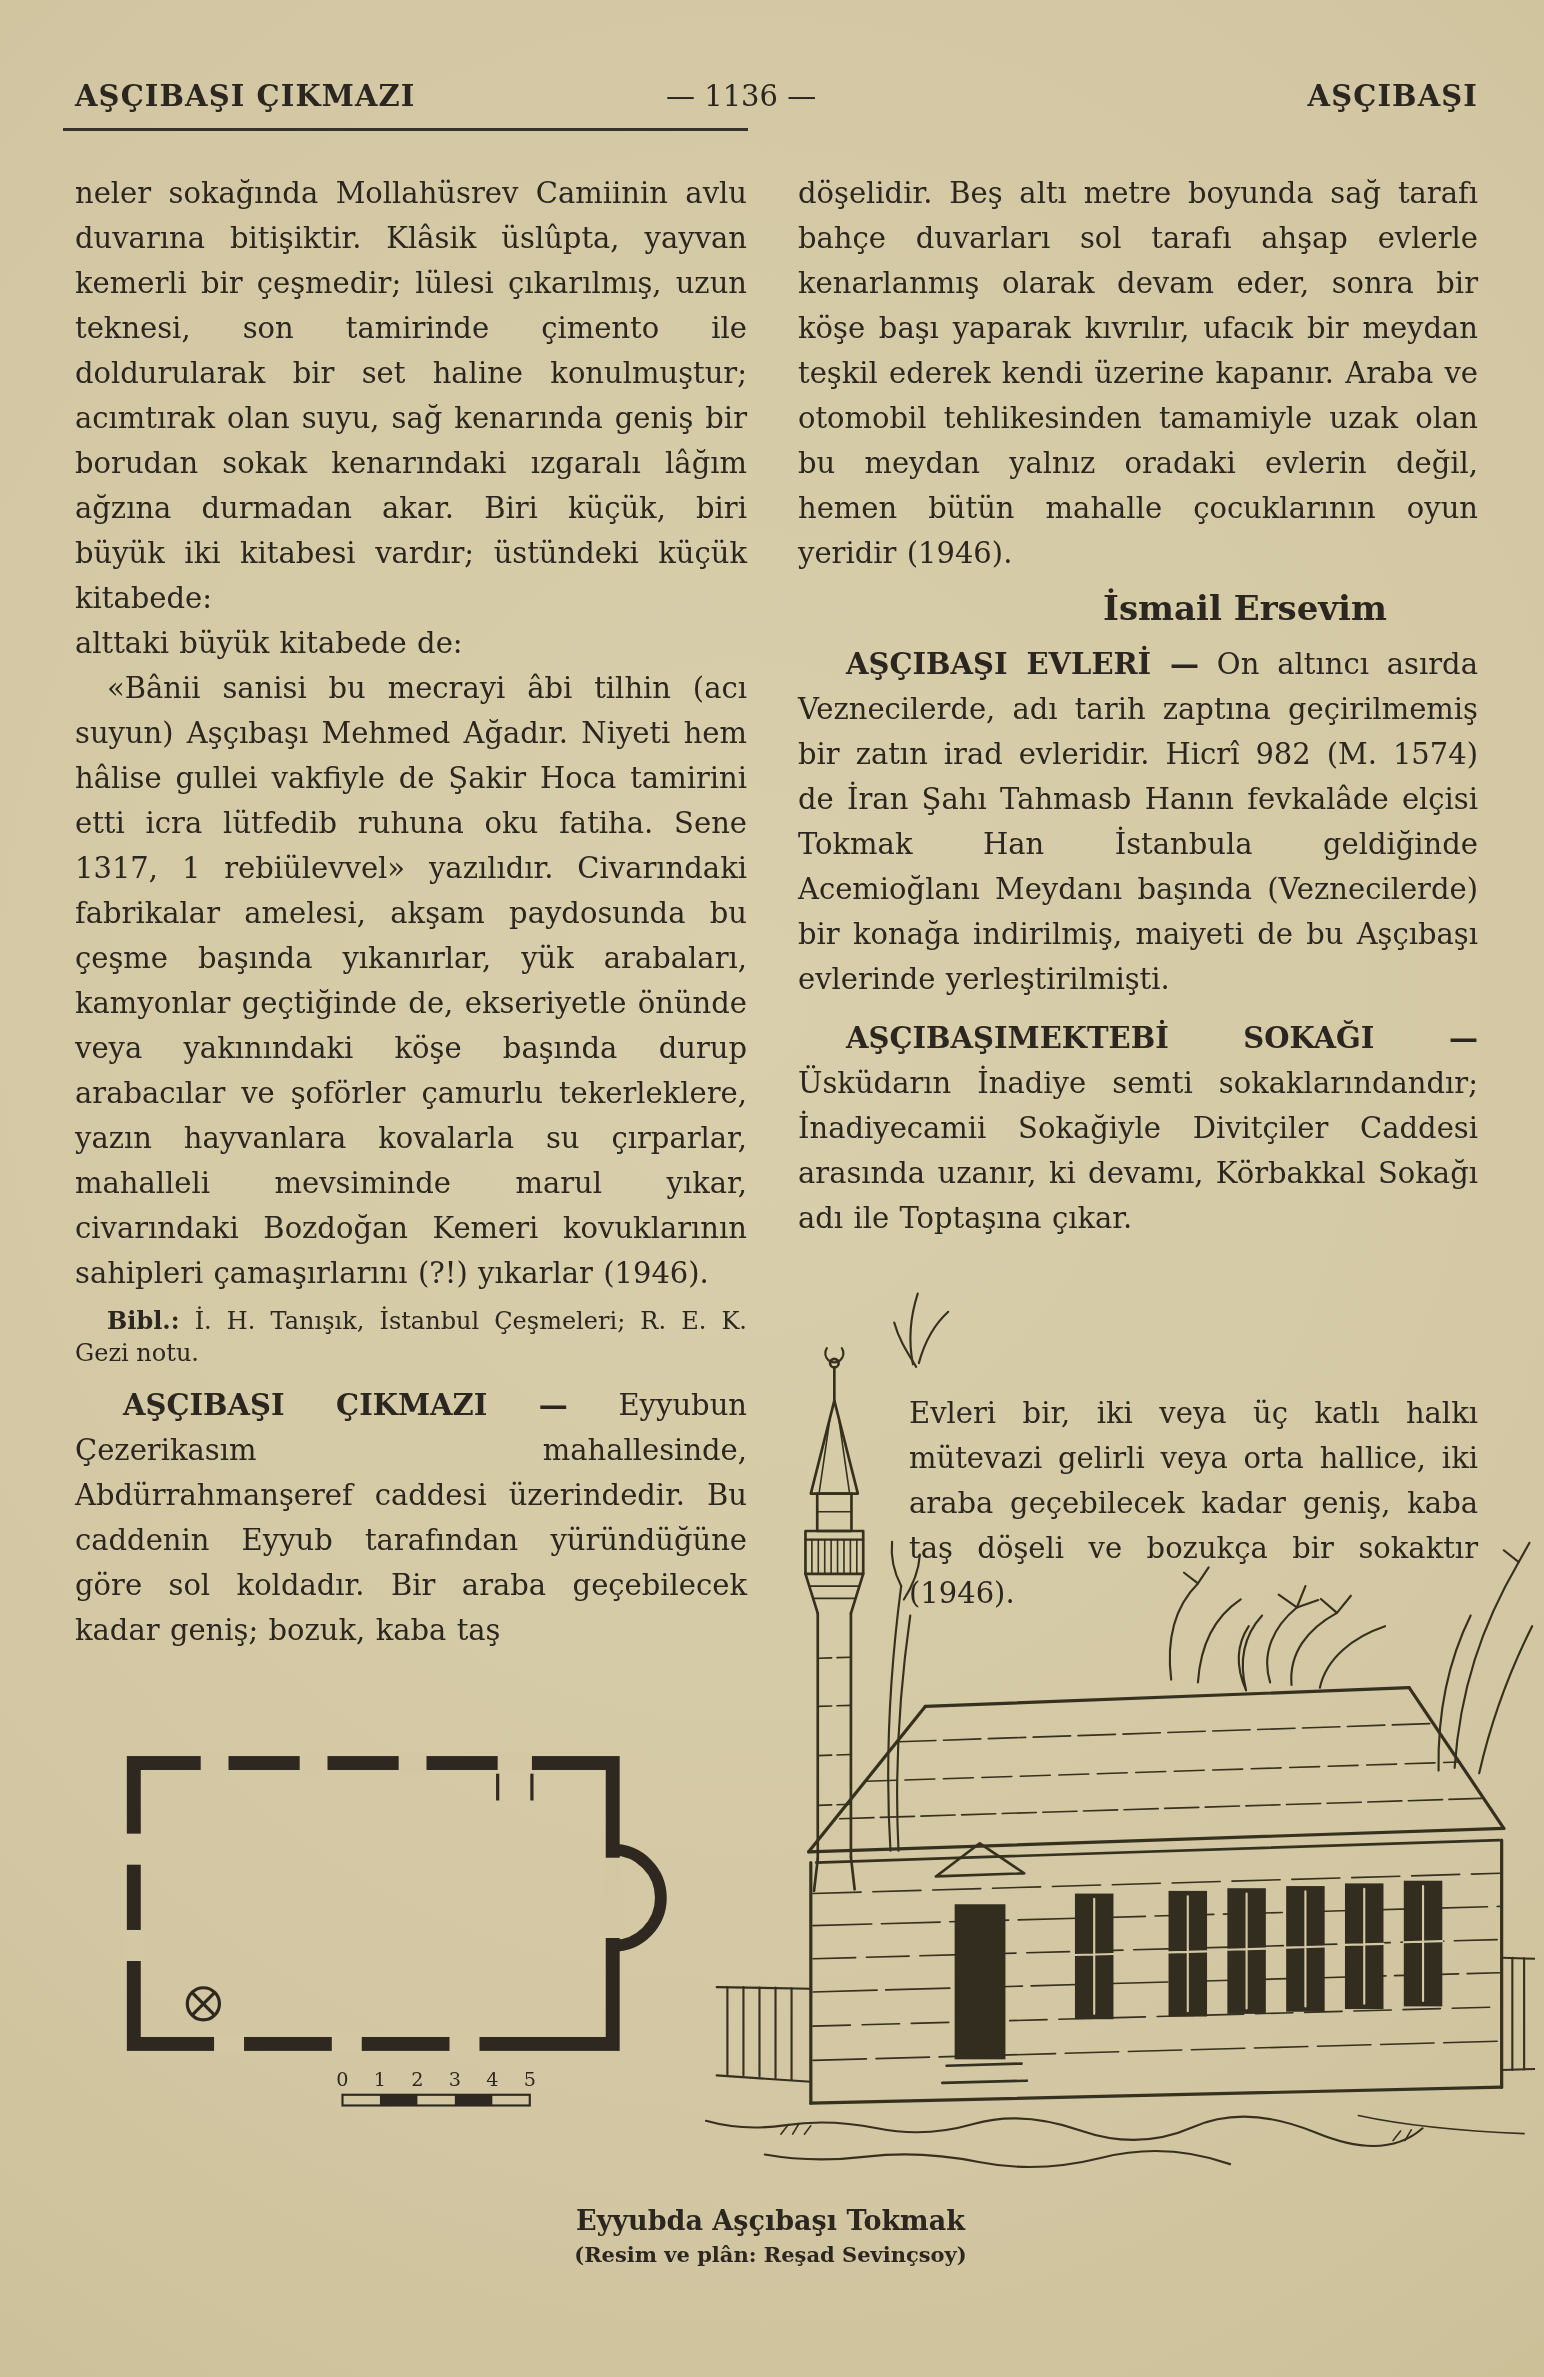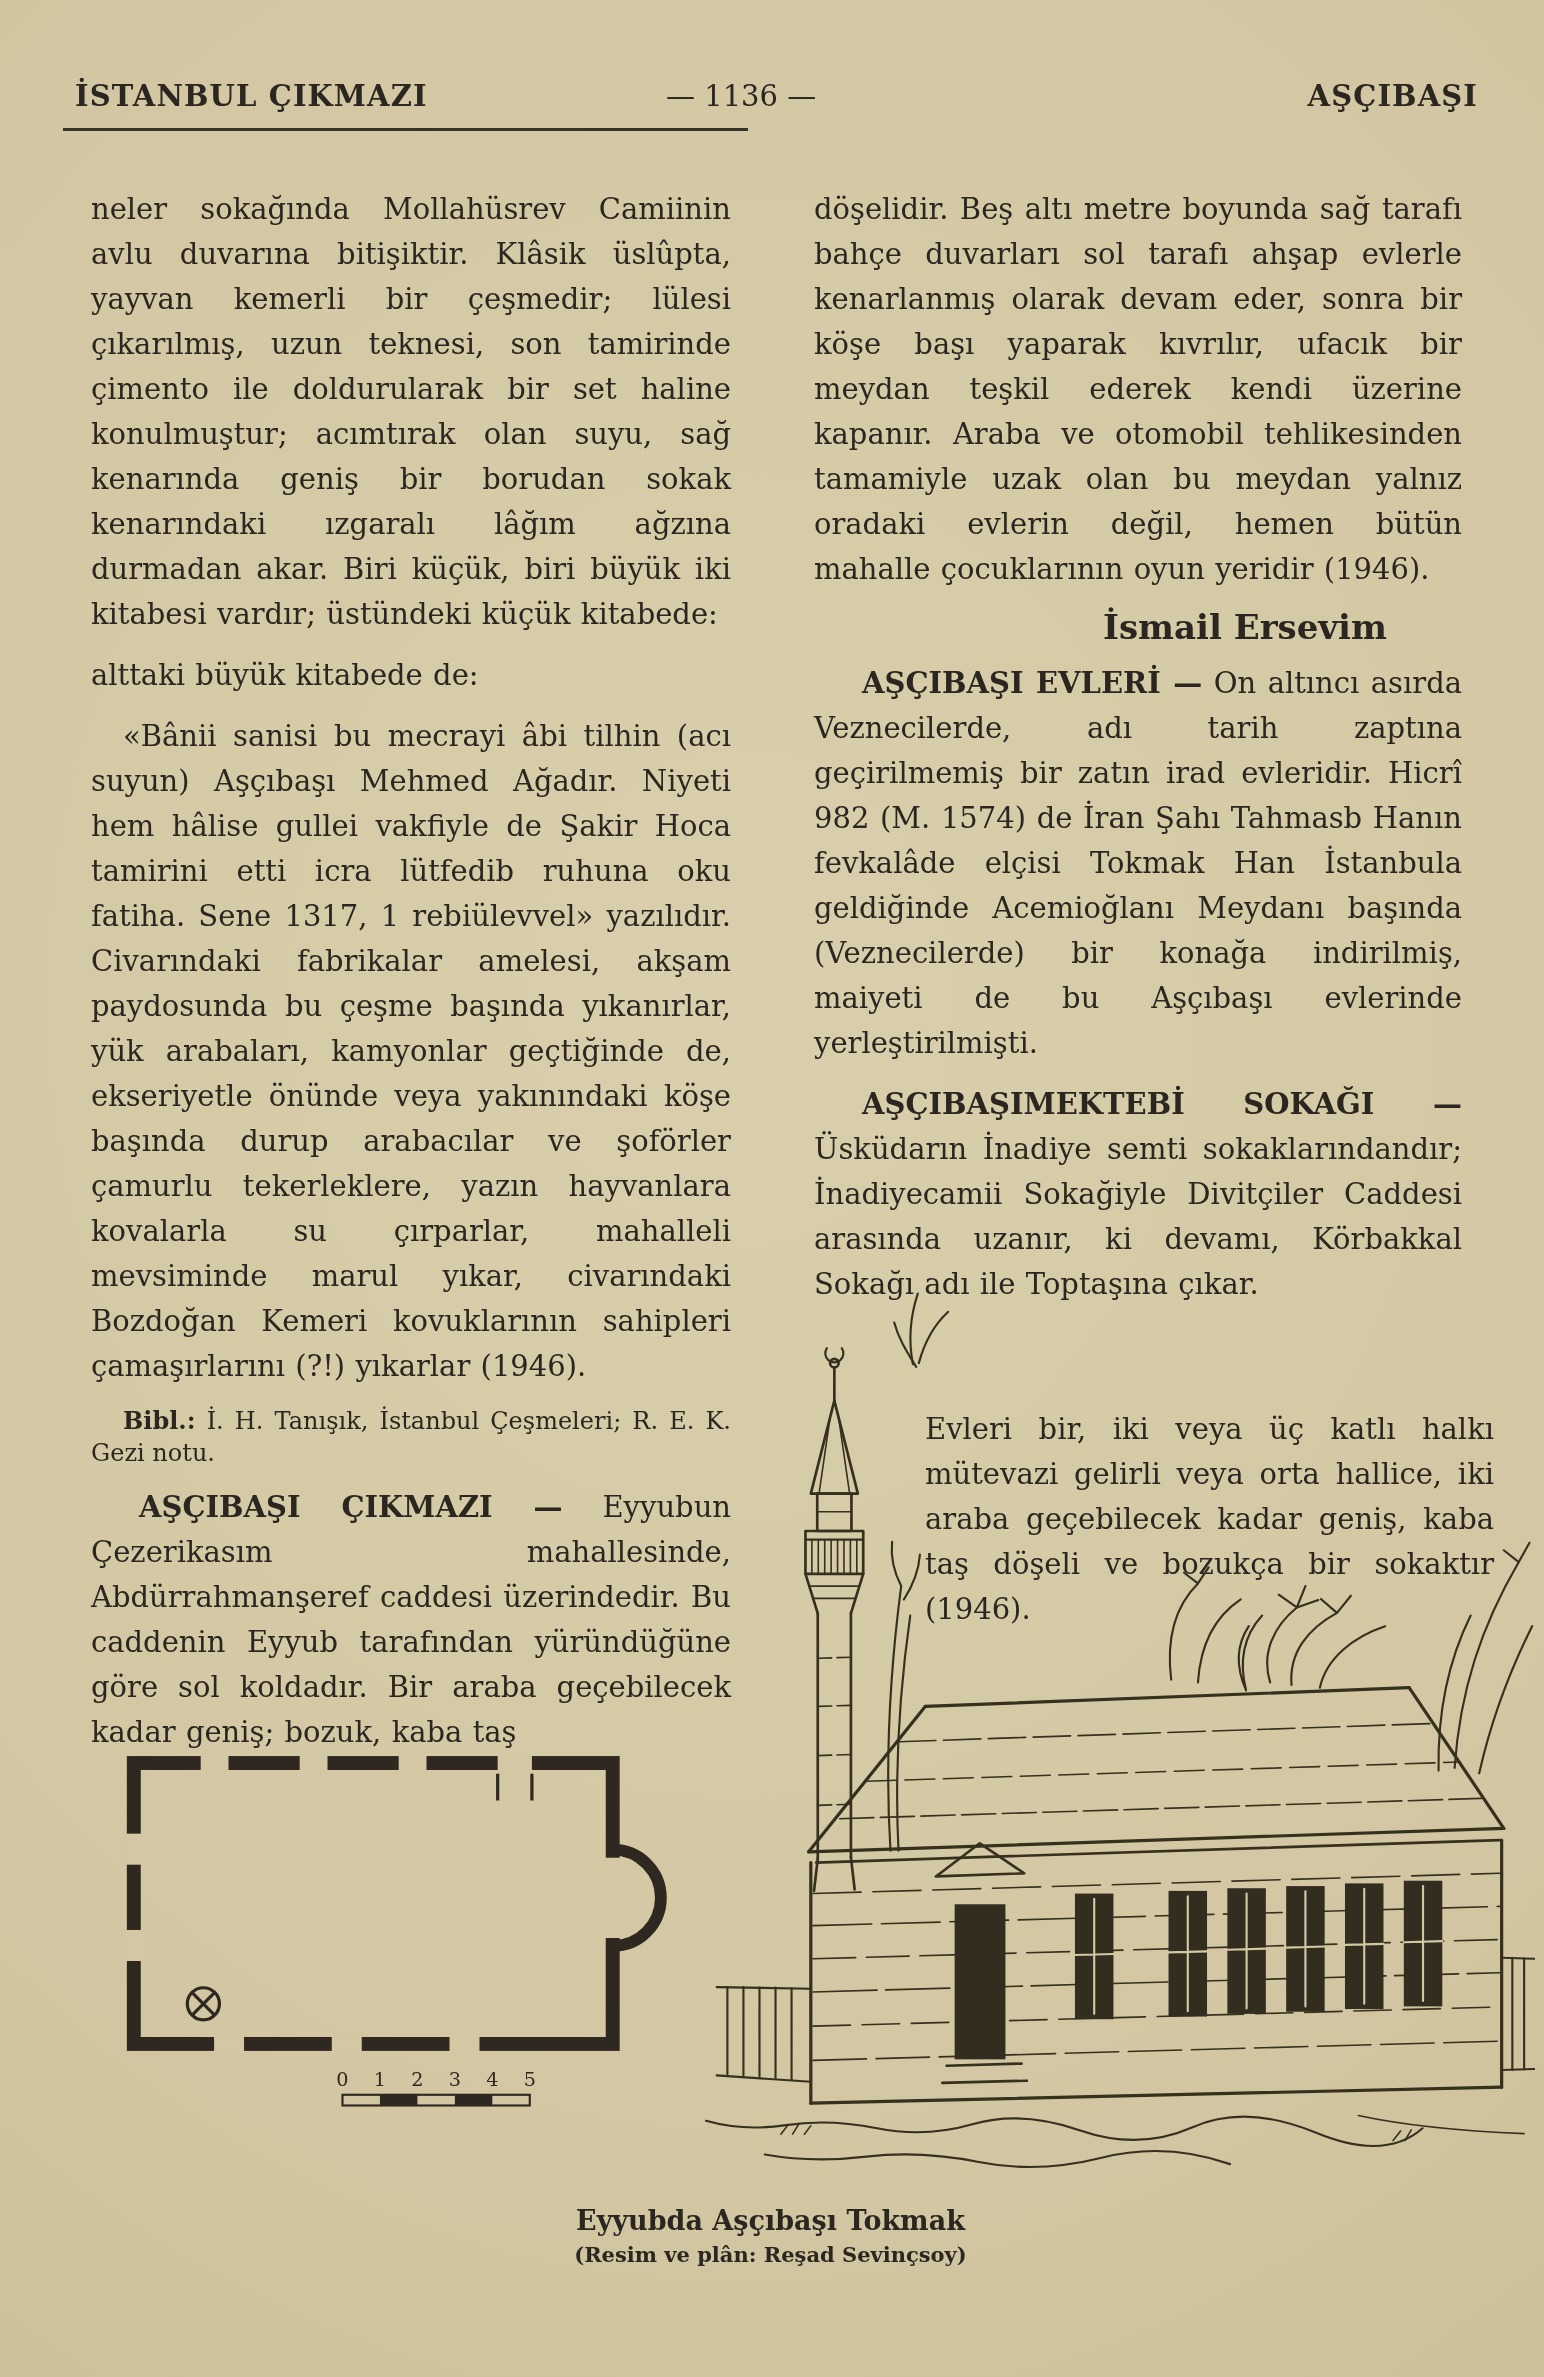--- a/index.html
+++ b/index.html
@@ -15,21 +15,21 @@
   }
   .hdr-left,.hdr-center,.hdr-right{position:absolute;top:79px;font-size:29px;line-height:35px;white-space:nowrap;}
   .hdr-left{left:75px;font-weight:bold;letter-spacing:1.1px;}
   .hdr-center{left:666px;}
   .hdr-right{right:67px;font-weight:bold;letter-spacing:1.1px;}
   .header-rule{position:absolute;top:128px;left:63px;width:685px;height:2.7px;background:#37322a;}
 
   .col{position:absolute;top:171px;text-align:justify;}
   .col-left{left:75px;width:672px;}
   .col-right{left:798px;width:680px;}
-  p{margin:16px;}
+  p{margin:0;}
   .body-text{font-size:29px;line-height:45px;word-spacing:1.1px;}
   .no-indent{text-indent:0;}
   .indent{text-indent:32px;}
   .entry{text-indent:48px;margin-top:14px;}
   .term{font-weight:bold;}
   .verse{font-size:25px;line-height:32px;font-weight:bold;padding-left:49px;margin:18px 0 15px;}
   .bibl{font-size:24px;line-height:32px;text-indent:32px;margin-top:8.6px;}
   .bibl .bold{font-weight:bold;}
   .signature{font-size:34px;line-height:39px;font-weight:bold;text-align:right;padding-right:91px;margin:13px 0 14px;}
   .para-last{position:absolute;left:909px;top:1391px;width:569px;font-size:29px;line-height:45px;text-align:justify;}
@@ -40,21 +40,21 @@
 
   .caption{position:absolute;left:439px;top:2203px;width:663px;text-align:center;font-weight:bold;}
   .caption-title{font-size:27px;line-height:35px;}
   .caption-credit{font-size:21px;line-height:34px;}
 </style>
 </head>
 <body>
 
 <div class="page">
 
-  <span class="hdr-left">İSTANBUL ÇIKMAZI</span>
+  <span class="hdr-left">AŞÇIBAŞI ÇIKMAZI</span>
   <span class="hdr-center">— 1136 —</span>
   <span class="hdr-right">AŞÇIBAŞI</span>
   <div class="header-rule"></div>
 
   <section class="col col-left">
     <p class="body-text no-indent">neler sokağında Mollahüsrev Camiinin avlu duvarına bitişiktir. Klâsik üslûpta, yayvan kemerli bir çeşmedir; lülesi çıkarılmış, uzun teknesi, son tamirinde çimento ile doldurularak bir set haline konulmuştur; acımtırak olan suyu, sağ kenarında geniş bir borudan sokak kenarındaki ızgaralı lâğım ağzına durmadan akar. Biri küçük, biri büyük iki kitabesi vardır; üstündeki küçük kitabede:</p>
     <p class="body-text no-indent">alttaki büyük kitabede de:</p>
     <p class="body-text indent">«Bânii sanisi bu mecrayi âbi tilhin (acı suyun) Aşçıbaşı Mehmed Ağadır. Niyeti hem hâlise gullei vakfiyle de Şakir Hoca tamirini etti icra lütfedib ruhuna oku fatiha. Sene 1317, 1 rebiülevvel» yazılıdır. Civarındaki fabrikalar amelesi, akşam paydosunda bu çeşme başında yıkanırlar, yük arabaları, kamyonlar geçtiğinde de, ekseriyetle önünde veya yakınındaki köşe başında durup arabacılar ve şoförler çamurlu tekerleklere, yazın hayvanlara kovalarla su çırparlar, mahalleli mevsiminde marul yıkar, civarındaki Bozdoğan Kemeri kovuklarının sahipleri çamaşırlarını (?!) yıkarlar (1946).</p>
     <p class="bibl"><span class="bold">Bibl.:</span> <span>İ. H. Tanışık, İstanbul Çeşmeleri; R. E. K. Gezi notu.</span></p>
     <p class="body-text entry"><span class="term">AŞÇIBAŞI ÇIKMAZI —</span> <span>Eyyubun Çezerikasım mahallesinde, Abdürrahmanşeref caddesi üzerindedir. Bu caddenin Eyyub tarafından yüründüğüne göre sol koldadır. Bir araba geçebilecek kadar geniş; bozuk, kaba taş</span></p>

